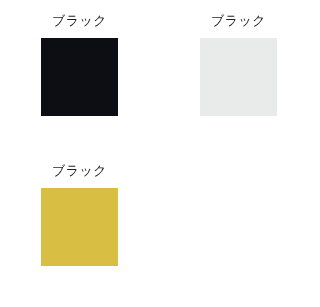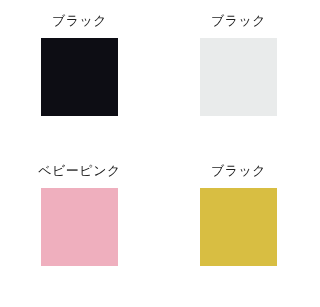--- a/index.html
+++ b/index.html
@@ -68,24 +68,20 @@
     <div class="swatch-cell cell-black">
       <div class="swatch-label" style="color: rgb(27, 27, 27);">ブラック</div>
       <div class="swatch-chip" style="background-color: rgb(13, 13, 20);"></div>
     </div>
 
     <div class="swatch-cell cell-white">
       <div class="swatch-label" style="color: rgb(27, 27, 27);">ブラック</div>
       <div class="swatch-chip" style="background-color: rgb(233, 235, 235);"></div>
     </div>
 
-    <div class="swatch-cell cell-pink">
-      <div class="swatch-label" style="color: rgb(27, 27, 27);">ベビーピンク</div>
-      <div class="swatch-chip" style="background-color: rgb(239, 175, 190);"></div>
-    </div>
 
     <div class="swatch-cell cell-gold">
       <div class="swatch-label" style="color: rgb(27, 27, 27);">ブラック</div>
       <div class="swatch-chip" style="background-color: rgb(216, 190, 66);"></div>
     </div>
 
   </div>
 </div>
 
 </body></html>

